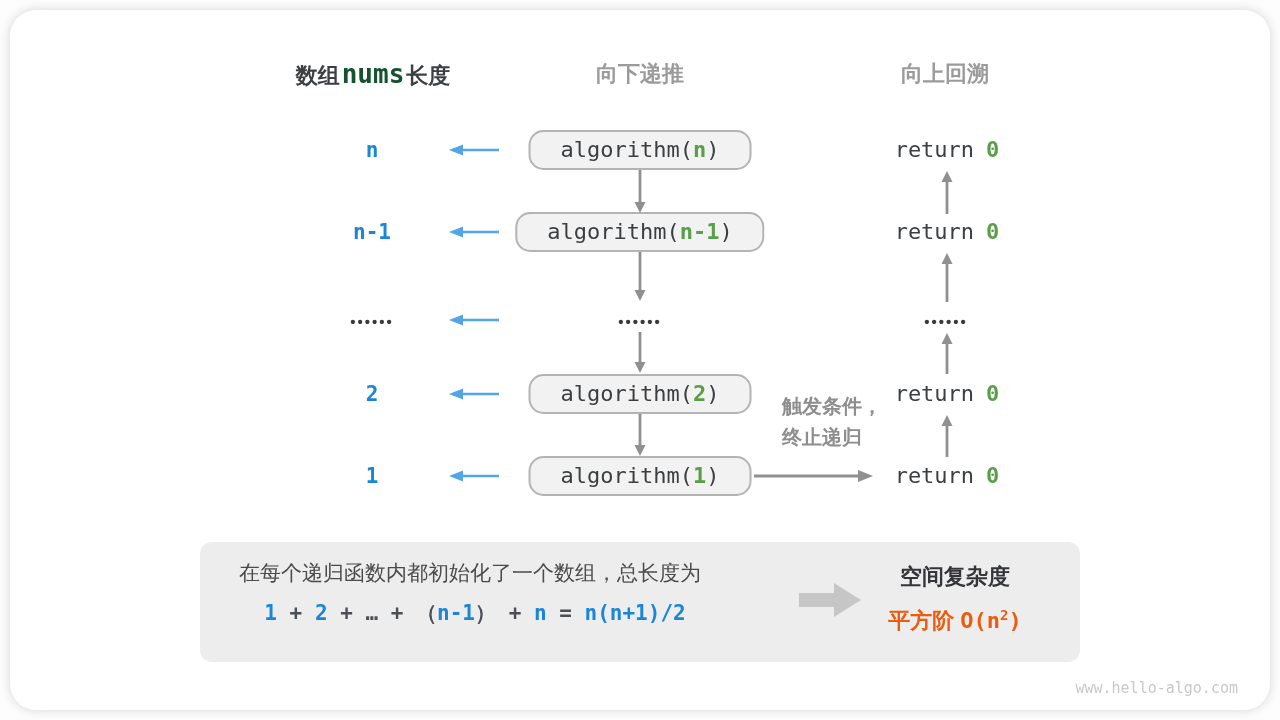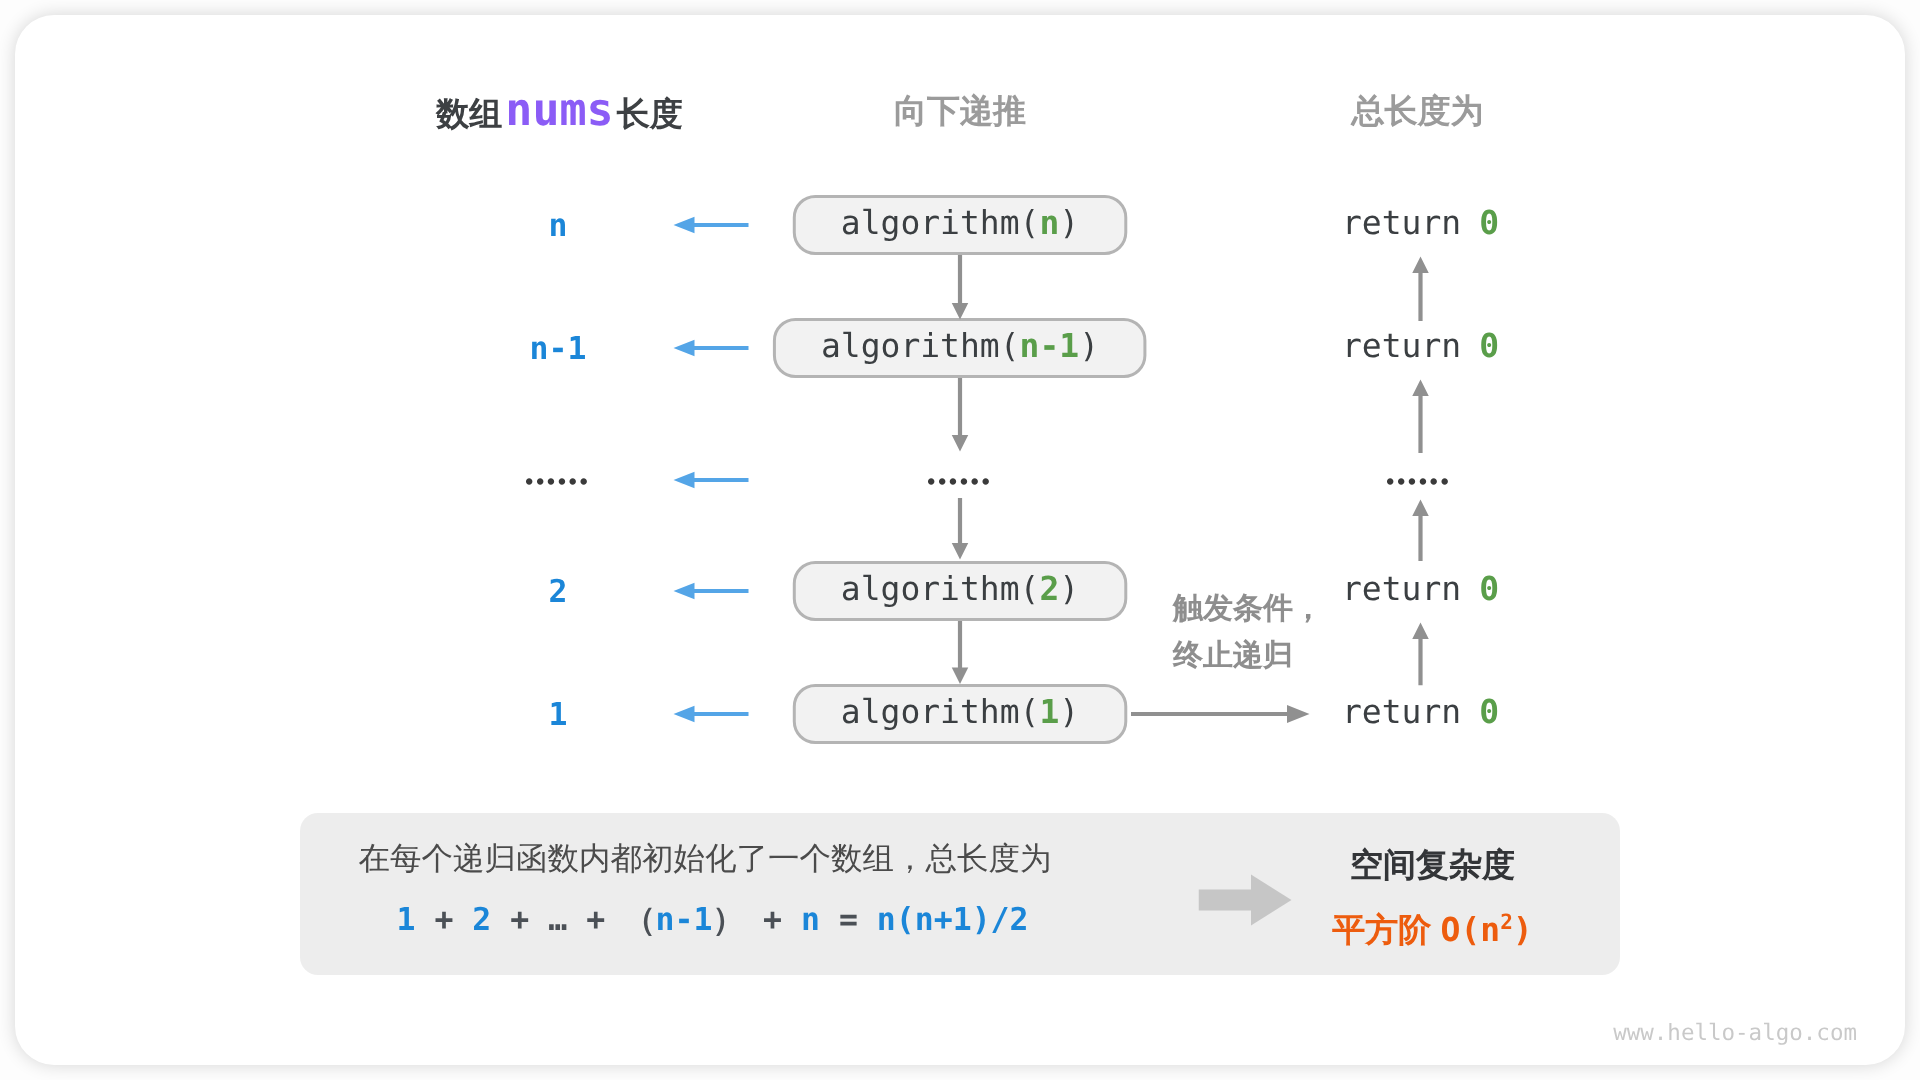--- a/index.html
+++ b/index.html
@@ -4,29 +4,29 @@
 <style>
   html,body{margin:0;padding:0;background:#fdfdfd;}
   .stage{position:relative;width:1280px;height:720px;font-family:"Liberation Sans","DejaVu Sans",sans-serif;overflow:hidden;}
   .card{position:absolute;left:10px;top:10px;right:10px;bottom:10px;background:#ffffff;border-radius:26px;box-shadow:0 0 12px rgba(0,0,0,.16);}
   .abs{position:absolute;}
   .cx{transform:translateX(-50%);}
   .mono{font-family:"DejaVu Sans Mono","Liberation Mono",monospace;}
   .hdr{font-size:22px;font-weight:bold;color:#9b9b9b;white-space:nowrap;line-height:28px;}
   .hdr-dark{color:#3d4043;}
   .hdr-left{display:flex;gap:2px;align-items:baseline;}
-  .hdr-code{color:#8b5cf6;font-size:30px;}
+  .hdr-code{color:#14532d;font-size:26px;}
   .row-label{font-family:"DejaVu Sans Mono","Liberation Mono",monospace;font-size:21px;font-weight:bold;color:#1b86d8;line-height:30px;white-space:nowrap;}
   .call-box{background:#f2f2f2;border:2px solid #b4b4b4;border-radius:15px;padding:3px 30px;font-family:"DejaVu Sans Mono","Liberation Mono",monospace;font-size:22px;color:#3b3f42;line-height:30px;white-space:nowrap;}
   .param{color:#5a9e4a;font-weight:bold;}
   .ret{font-family:"DejaVu Sans Mono","Liberation Mono",monospace;font-size:22px;color:#3b3f42;line-height:30px;white-space:nowrap;}
   .ret-val{color:#5a9e4a;font-weight:bold;margin-left:12px;}
   .dots{font-size:15px;font-weight:bold;color:#3a3a3a;letter-spacing:2px;line-height:18px;white-space:nowrap;}
   .trigger{font-size:20px;font-weight:bold;color:#8e8e8e;line-height:31px;white-space:nowrap;}
-  .summary-box{position:absolute;left:200px;top:542px;width:880px;height:108px;background:#ededed;border-radius:12px;}
+  .summary-box{position:absolute;left:200px;top:542px;width:880px;height:120px;background:#ededed;border-radius:12px;}
   .sum-line1{font-size:21px;color:#4b4b4b;line-height:30px;white-space:nowrap;}
   .formula{font-family:"DejaVu Sans Mono","Liberation Mono",monospace;font-size:21px;font-weight:bold;line-height:30px;white-space:pre;}
   .fb{color:#1b86d8;}
   .fg{color:#4b5056;}
   .result-title{font-size:22px;font-weight:bold;color:#333538;line-height:30px;white-space:nowrap;}
   .result-orange{font-size:22px;font-weight:bold;color:#ed5c0e;line-height:30px;white-space:nowrap;}
   .result-orange .oc{font-family:"DejaVu Sans Mono","Liberation Mono",monospace;}
   .result-orange sup{font-size:14px;}
   .footer{font-family:"DejaVu Sans Mono","Liberation Mono",monospace;font-size:15px;color:#c9c9c9;white-space:nowrap;}
   svg{display:block;}
@@ -36,21 +36,21 @@
 
 <div class="stage">
   <div class="card"></div>
 
   <div class="abs cx hdr hdr-left" style="left:373px;top:60px;">
     <span class="hdr-dark">数组</span>
     <span class="hdr-code mono">nums</span>
     <span class="hdr-dark">长度</span>
   </div>
   <div class="abs cx hdr" style="left:640px;top:60px;">向下递推</div>
-  <div class="abs cx hdr" style="left:945px;top:60px;">总长度为</div>
+  <div class="abs cx hdr" style="left:945px;top:60px;">向上回溯</div>
 
   <div class="abs cx row-label" style="left:372px;top:135px;">n</div>
   <svg class="abs" style="left:448px;top:143px;" width="52" height="14">
     <line x1="51" y1="7" x2="14" y2="7" stroke="#54a5e7" stroke-width="2.6"></line>
       <polygon points="1,7 15,1.5 15,12.5" fill="#54a5e7"></polygon>
   </svg>
   <div class="abs cx call-box" style="left:640px;top:130px;">
     <span>algorithm(</span><span class="param">n</span><span>)</span>
   </div>
   <div class="abs cx ret" style="left:947px;top:135px;">

